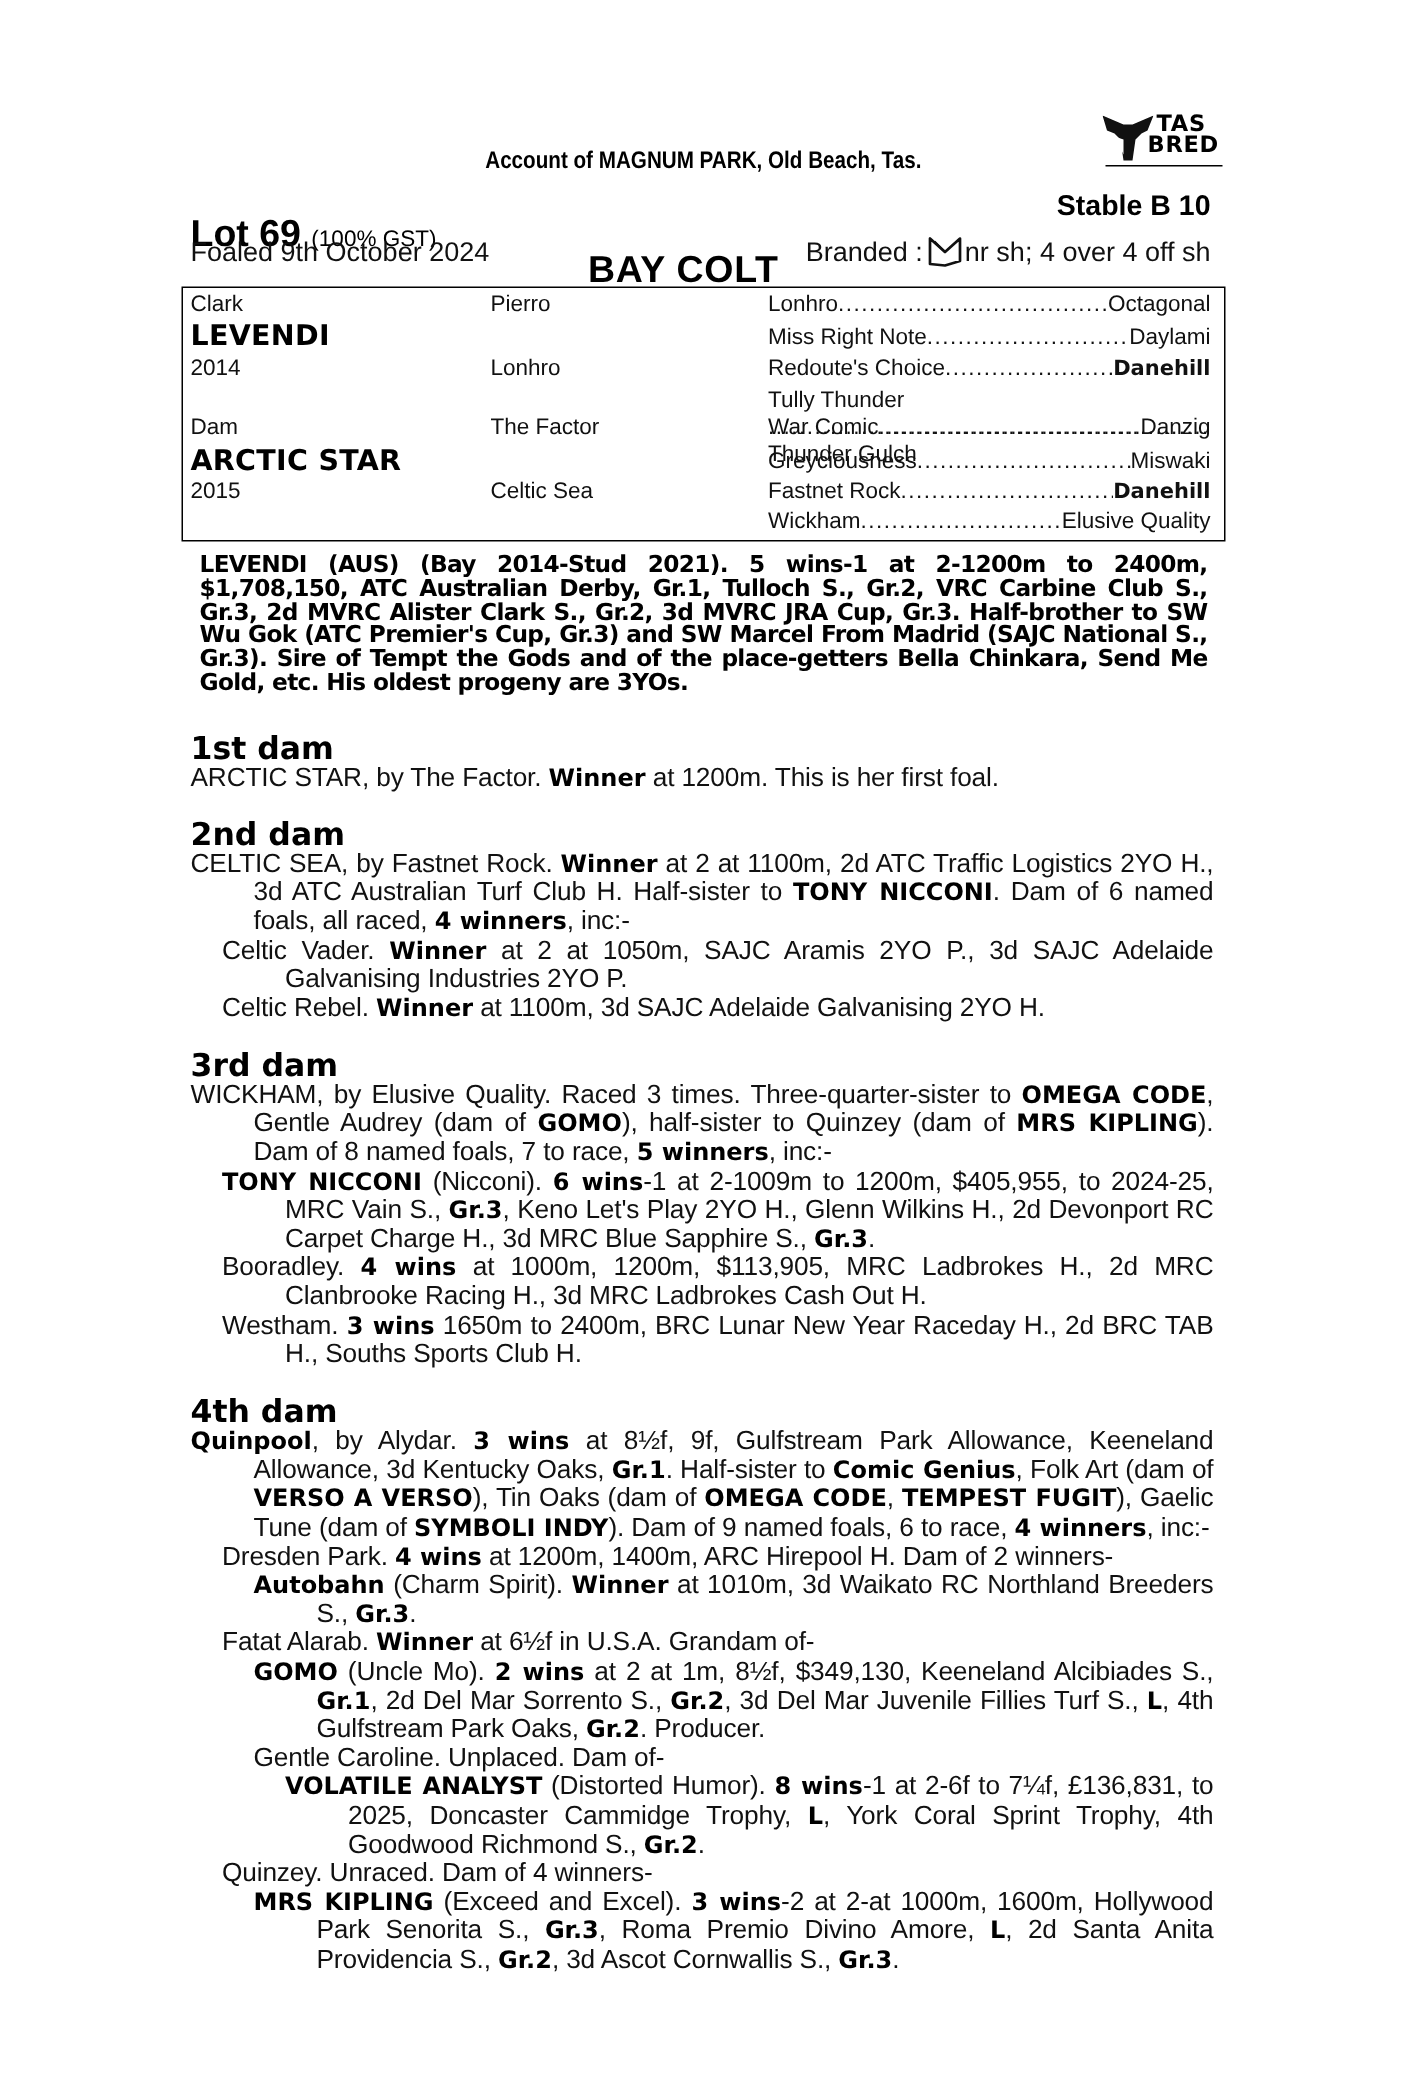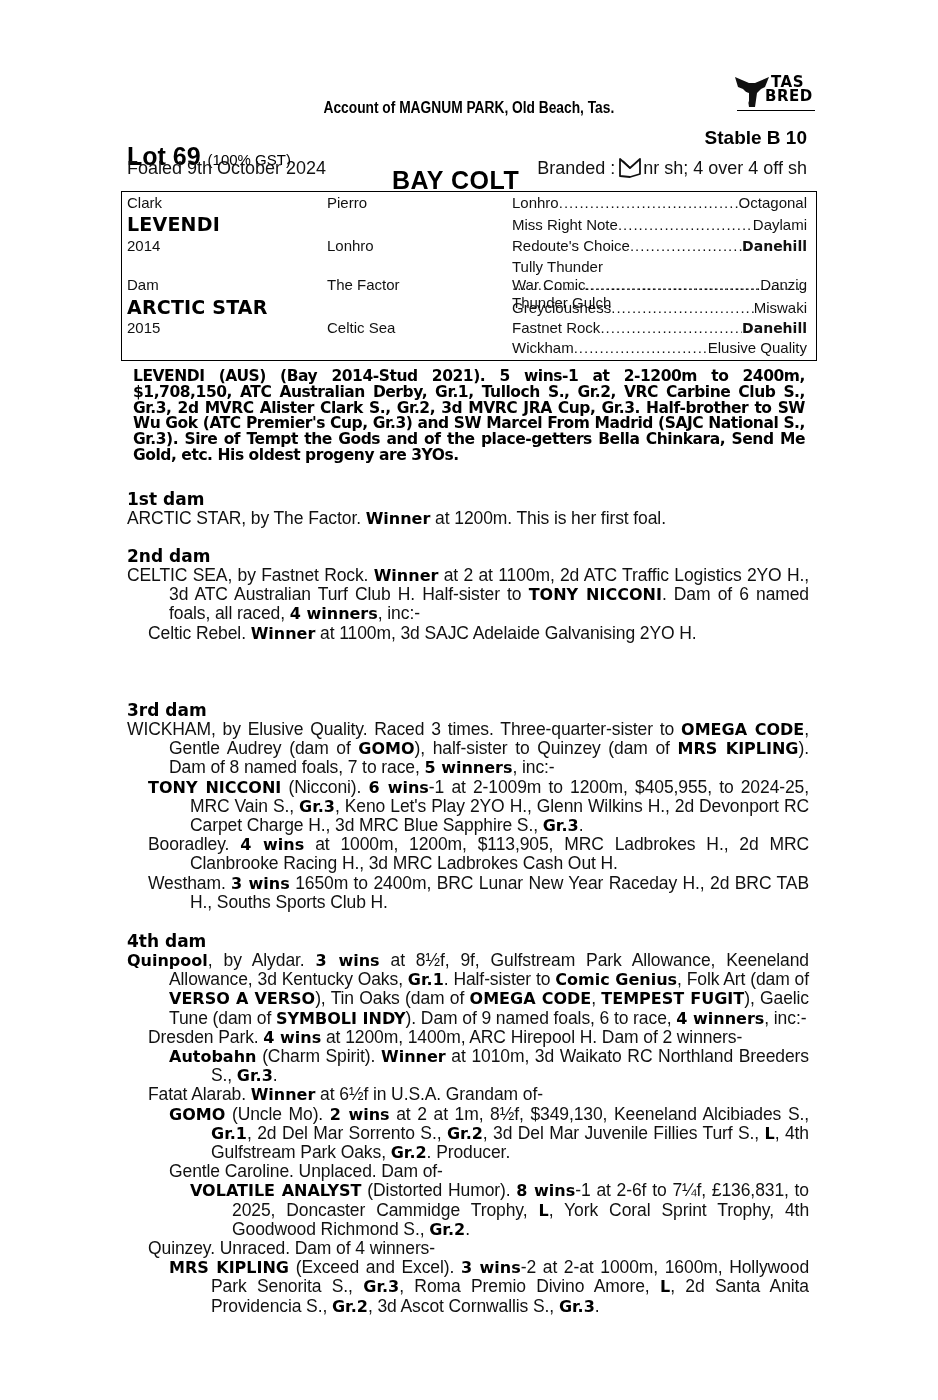--- a/index.html
+++ b/index.html
@@ -50,21 +50,21 @@
 
     
     .sire-bio {
       position: absolute; left: 133px; top: 369px; width: 672px;
       font-family: "DejaVu Sans", sans-serif; font-weight: 900; font-size: 15.5px; line-height: 15.8px;
       text-align: justify; letter-spacing: -0.45px;
     }
 
     
     .section { position: absolute; left: 127px; width: 682px; }
-    .sec-title { font-family: "DejaVu Sans", sans-serif; font-weight: bold; font-size: 17px; line-height: 19px; }
+    .sec-title { font-family: "DejaVu Sans", sans-serif; font-weight: bold; font-size: 21px; line-height: 19px; }
     .para { font-size: 17.5px; line-height: 19.2px; text-align: justify; color: #111; letter-spacing: -0.1px; }
     .para b { font-family: "DejaVu Sans", sans-serif; font-weight: 900; font-size: 16px; letter-spacing: 0; color:#000; }
     .ind0 { padding-left: 42px; text-indent: -42px; }
     .ind1 { padding-left: 63px; text-indent: -42px; }
     .ind2 { padding-left: 84px; text-indent: -42px; }
     .ind3 { padding-left: 105px; text-indent: -42px; }
   </style>
 </head>
 <body>
 
@@ -155,20 +155,21 @@
 <div class="sire-bio">LEVENDI (AUS) (Bay 2014-Stud 2021). 5 wins-1 at 2-1200m to 2400m, $1,708,150, ATC Australian Derby, Gr.1, Tulloch S., Gr.2, VRC Carbine Club S., Gr.3, 2d MVRC Alister Clark S., Gr.2, 3d MVRC JRA Cup, Gr.3. Half-brother to SW Wu Gok (ATC Premier's Cup, Gr.3) and SW Marcel From Madrid (SAJC National S., Gr.3). Sire of Tempt the Gods and of the place-getters Bella Chinkara, Send Me Gold, etc. His oldest progeny are 3YOs.</div>
 
 <div id="dam-sections">
     <div class="section" style="top: 490px;">
       <div class="sec-title">1st dam</div>
       <div class="para ind0">ARCTIC STAR, by The Factor. <b>Winner</b> at 1200m. This is her first foal.</div>
     </div>
     <div class="section" style="top: 547px;">
       <div class="sec-title">2nd dam</div>
       <div class="para ind0">CELTIC SEA, by Fastnet Rock. <b>Winner</b> at 2 at 1100m, 2d ATC Traffic Logistics 2YO H., 3d ATC Australian Turf Club H. Half-sister to <b>TONY NICCONI</b>. Dam of 6 named foals, all raced, <b>4 winners</b>, inc:-</div>
+      <div class="para ind1">Celtic Vader. <b>Winner</b> at 2 at 1050m, SAJC Aramis 2YO P., 3d SAJC Adelaide Galvanising Industries 2YO P.</div>
       <div class="para ind1">Celtic Rebel. <b>Winner</b> at 1100m, 3d SAJC Adelaide Galvanising 2YO H.</div>
     </div>
     <div class="section" style="top: 701px;">
       <div class="sec-title">3rd dam</div>
       <div class="para ind0">WICKHAM, by Elusive Quality. Raced 3 times. Three-quarter-sister to <b>OMEGA CODE</b>, Gentle Audrey (dam of <b>GOMO</b>), half-sister to Quinzey (dam of <b>MRS KIPLING</b>). Dam of 8 named foals, 7 to race, <b>5 winners</b>, inc:-</div>
       <div class="para ind1"><b>TONY NICCONI</b> (Nicconi). <b>6 wins</b>-1 at 2-1009m to 1200m, $405,955, to 2024-25, MRC Vain S., <b>Gr.3</b>, Keno Let's Play 2YO H., Glenn Wilkins H., 2d Devonport RC Carpet Charge H., 3d MRC Blue Sapphire S., <b>Gr.3</b>.</div>
       <div class="para ind1">Booradley. <b>4 wins</b> at 1000m, 1200m, $113,905, MRC Ladbrokes H., 2d MRC Clanbrooke Racing H., 3d MRC Ladbrokes Cash Out H.</div>
       <div class="para ind1">Westham. <b>3 wins</b> 1650m to 2400m, BRC Lunar New Year Raceday H., 2d BRC TAB H., Souths Sports Club H.</div>
     </div>
     <div class="section" style="top: 932px;">

